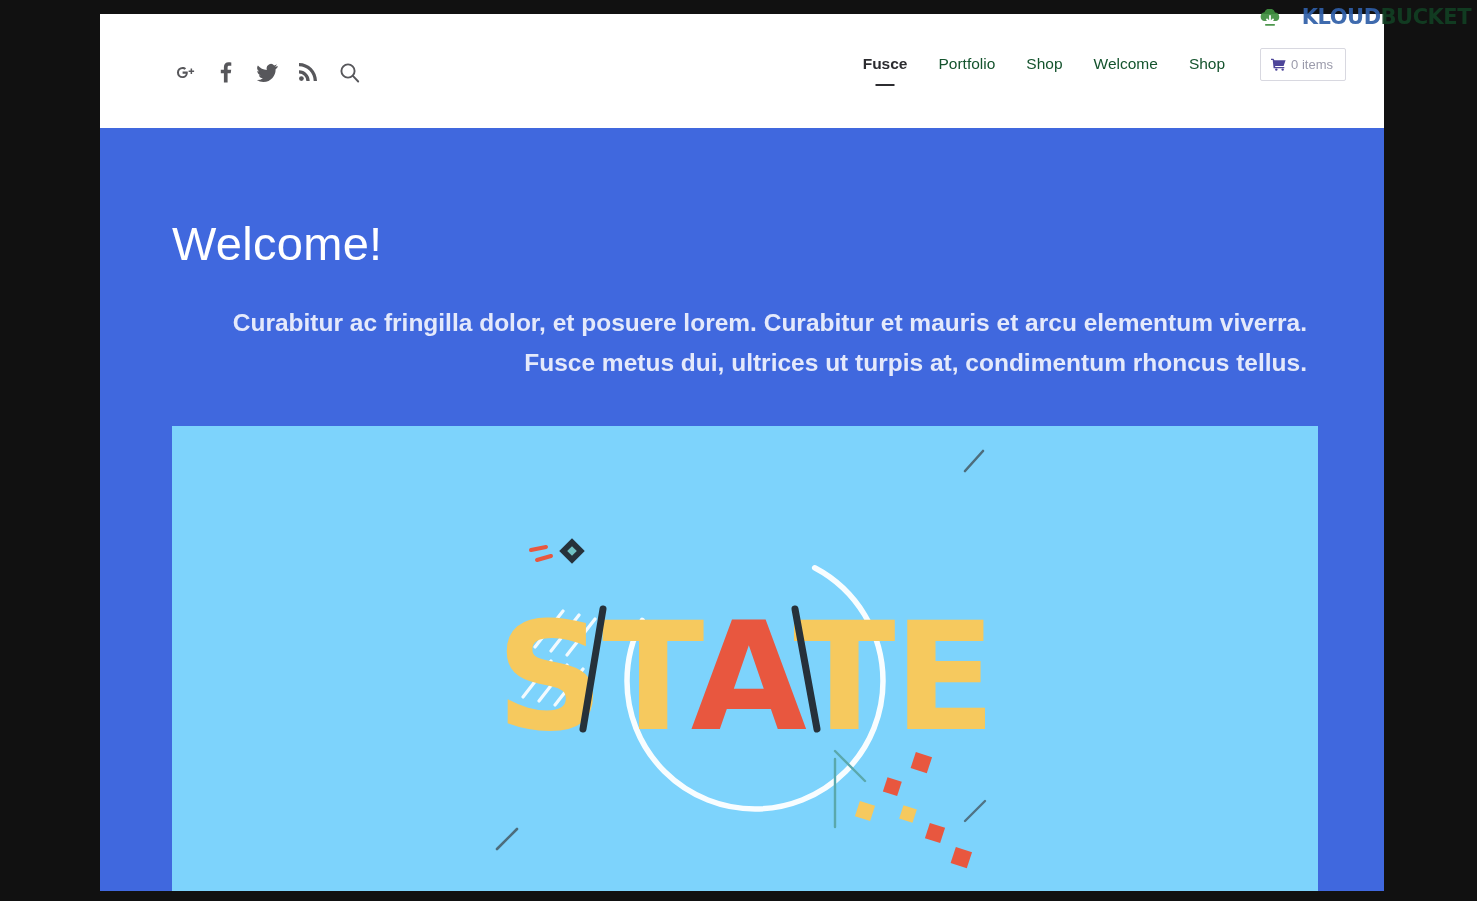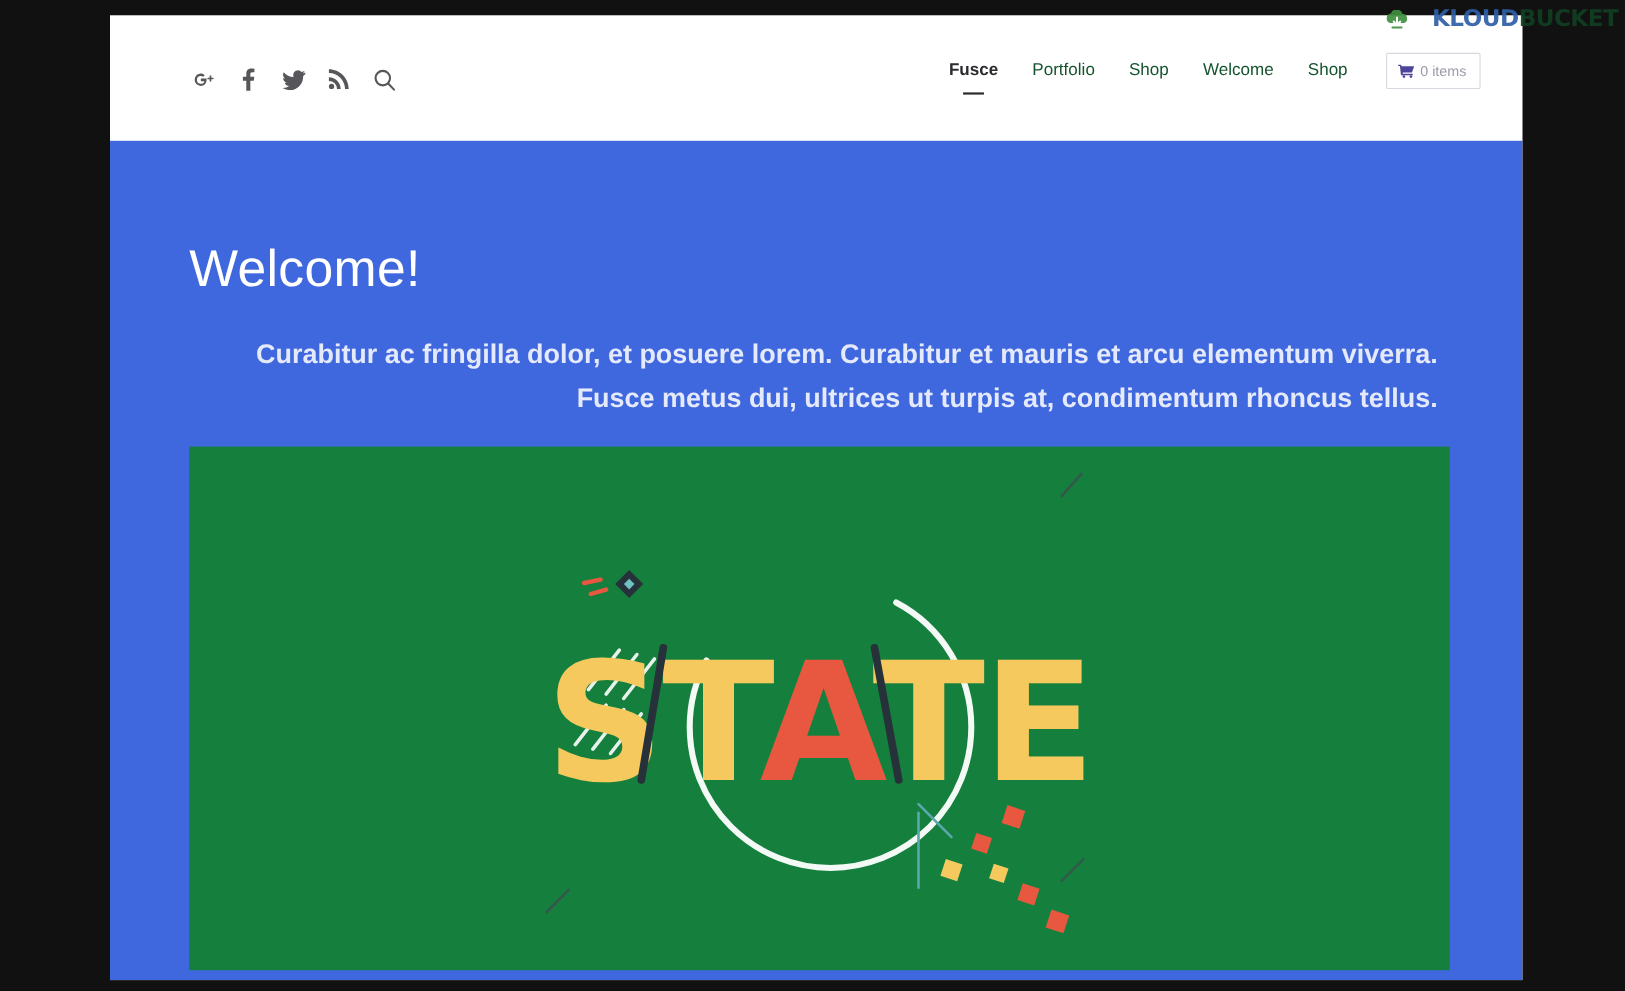--- a/index.html
+++ b/index.html
@@ -164,24 +164,24 @@
     color: #e4e9fb;
     font-size: 24.5px;
     line-height: 1.62;
     font-weight: 700;
     max-width: 1130px;
     margin: 36px auto 0;
   }
 
   
   .showcase {
-    margin: 24px auto 0;
+    margin: 44px auto 0;
     width: 1146px;
     height: 476px;
-    background: #15803d;
+    background: #7dd3fc;
     position: relative;
     overflow: hidden;
     cursor: pointer;
     padding-left: 32px;
   }
 
   .art {
     position: absolute;
     left: 50%;
     top: 50%;

